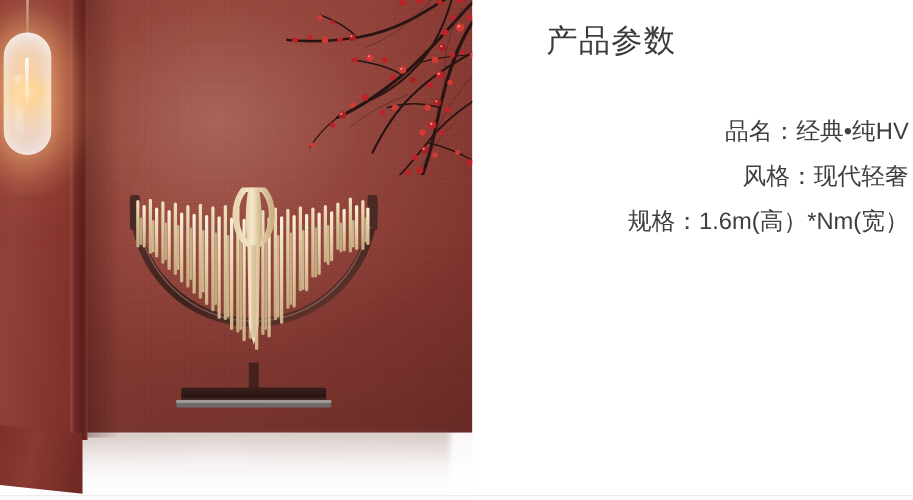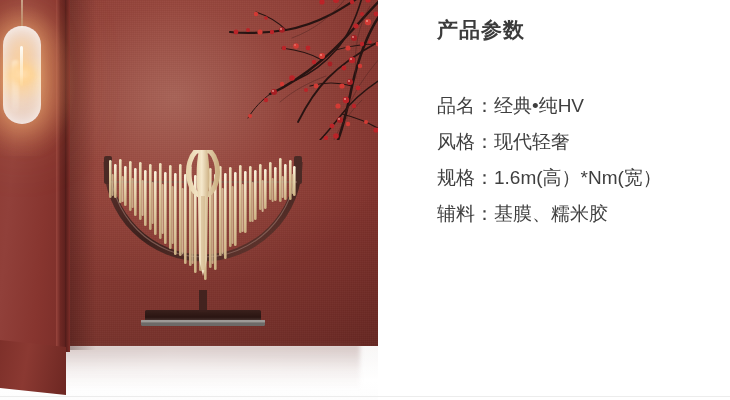--- a/index.html
+++ b/index.html
@@ -175,37 +175,38 @@
   
   #info {
     position: absolute;
     left: 378px; top: 0;
     width: 352px; height: 400px;
     background: #ffffff;
   }
   .title {
     position: absolute;
     left: 59px; top: 16px;
-    font-size: 21px;
-    font-weight: 700;
+    font-size: 25px;
+    font-weight: 400;
     color: #3b3b3b;
     letter-spacing: 1px;
     white-space: nowrap;
   }
   .speclist {
     position: absolute;
     left: 59px; top: 88px;
     width: 290px;
   }
   .specline {
     font-size: 19px;
     color: #3f3f3f;
     line-height: 36px;
     white-space: nowrap;
     font-weight: 400;
+    text-align: right;
   }
 
   .bottom-rule {
     position:absolute;
     left:0; bottom:3px;
     width:730px; height:1px;
     background:#ececec;
   }
 </style>
 </head>
@@ -452,18 +453,17 @@
     <div class="lamp-filament"></div>
   </div>
 
   <div id="info">
     <div class="title">产品参数</div>
 
     <div class="speclist">
       <div class="specline">品名：经典•纯HV</div>
       <div class="specline">风格：现代轻奢</div>
       <div class="specline">规格：1.6m(高）*Nm(宽）</div>
-      <div class="specline">辅料：基膜、糯米胶</div>
     </div>
   </div>
 
   <div class="bottom-rule"></div>
 </div>
 
 </body></html>

